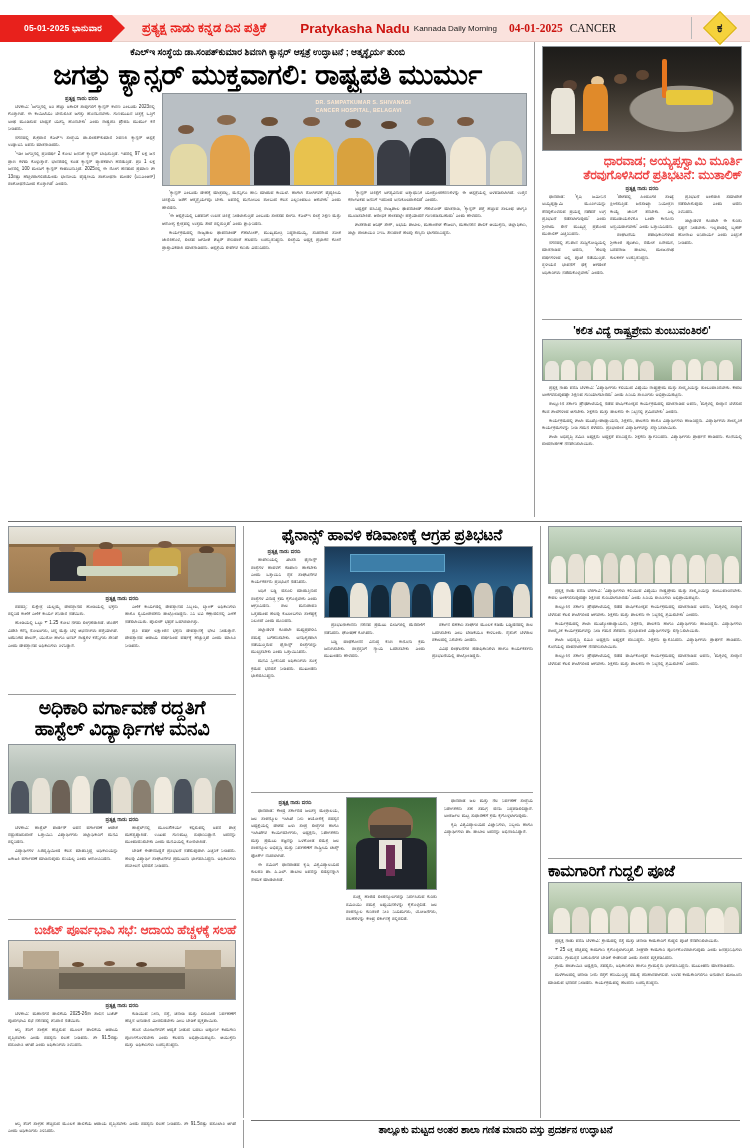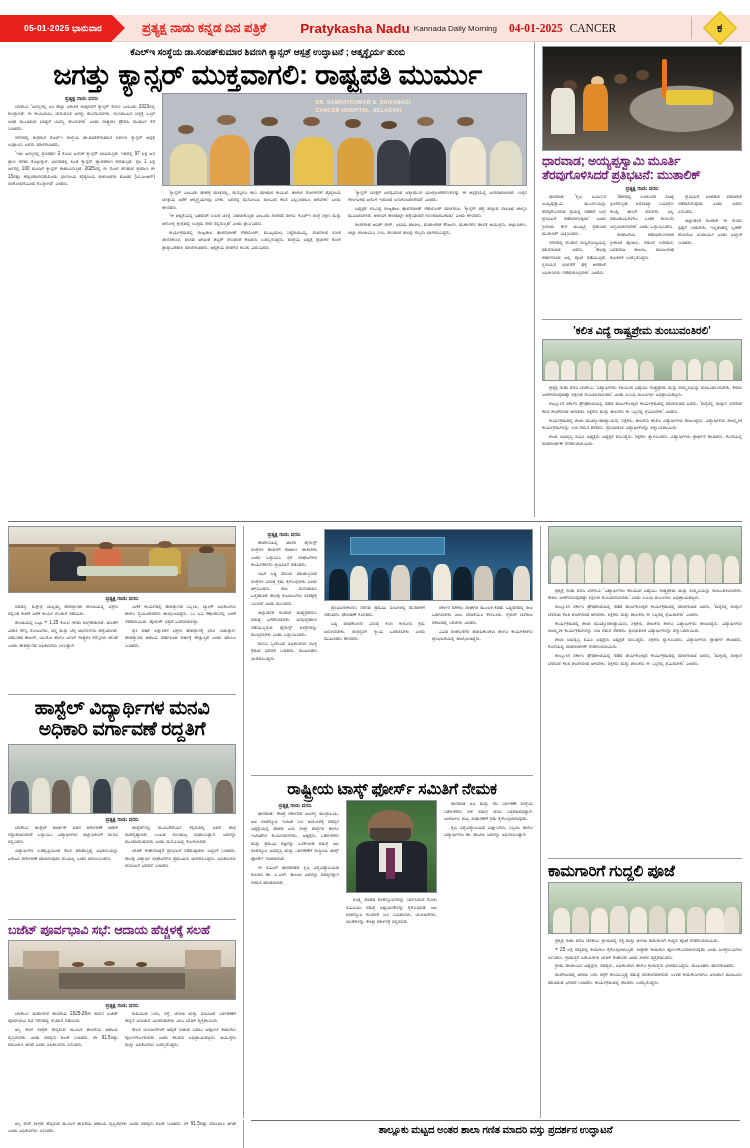--- a/index.html
+++ b/index.html
@@ -118,22 +118,22 @@
   }
   .hl-lg {
     font-size: 19px; font-weight: bold; color: #000;
     text-align: center; line-height: 1.1; letter-spacing: -.3px;
   }
   .hl-md {
     font-size: 15.5px; font-weight: bold; color: #000;
     text-align: center; line-height: 1.12; letter-spacing: -.2px;
   }
   .hl-sm {
-    font-size: 12.5px; font-weight: bold; color: #701a75;
-    text-align: left; line-height: 1.15; letter-spacing: -.2px;
+    font-size: 12.5px; font-weight: bold; color: #ef4444;
+    text-align: right; line-height: 1.15; letter-spacing: -.2px;
   }
   .hl-xs {
     font-size: 10.5px; font-weight: bold; color: #000;
     text-align: center; line-height: 1.15;
   }
   .byline {
     font-size: 5.4px; font-weight: bold; text-align: center;
     color: #333; margin: 2px 0 1px;
   }
 
@@ -373,22 +373,22 @@
         <div class="gap"></div>
         <div style="width:111px;">
             <div class="body-col ind" style="height:88px;">
           <p>ಎಣಿಕೆ ಕಾರ್ಯದಲ್ಲಿ ದೇವಸ್ಥಾನದ ಸಿಬ್ಬಂದಿ, ಬ್ಯಾಂಕ್ ಅಧಿಕಾರಿಗಳು ಹಾಗೂ ಸ್ವಯಂಸೇವಕರು ಪಾಲ್ಗೊಂಡಿದ್ದರು. ಸಿಸಿ ಟಿವಿ ಕಣ್ಗಾವಲಿನಲ್ಲಿ ಎಣಿಕೆ ನಡೆಸಲಾಯಿತು. ಪೊಲೀಸ್ ಭದ್ರತೆ ಒದಗಿಸಲಾಗಿತ್ತು.</p>
               <p>ಪ್ರತಿ ವರ್ಷ ಲಕ್ಷಾಂತರ ಭಕ್ತರು ದೇವಸ್ಥಾನಕ್ಕೆ ಭೇಟಿ ನೀಡುತ್ತಾರೆ. ದೇವಸ್ಥಾನದ ಆದಾಯ ವರ್ಷದಿಂದ ವರ್ಷಕ್ಕೆ ಹೆಚ್ಚುತ್ತಿದೆ ಎಂದು ಮಾಹಿತಿ ನೀಡಿದರು.</p>
             </div>
           </div>
       </div>
 
       <div class="rule-h thin" style="margin:3px 0;"></div>
+      <div class="hl-lg">ಅಧಿಕಾರಿ ವರ್ಗಾವಣೆ ರದ್ದತಿಗೆ</div>
       <div class="hl-lg">ಹಾಸ್ಟೆಲ್ ವಿದ್ಯಾರ್ಥಿಗಳ ಮನವಿ</div>
-      <div class="hl-lg">ಅಧಿಕಾರಿ ವರ್ಗಾವಣೆ ರದ್ದತಿಗೆ</div>
 
       <div class="photo" style="height:70px;margin-top:4px;">
         <div class="ph-grad" style="background:linear-gradient(to bottom,#cfd6cf 0%,#b9c3bb 35%,#a6b0a6 100%)"></div>
         <div class="fig-people">
           <i style="left:1%;width:8%;height:76%;background:#4e5560"></i>
           <i style="left:10%;width:8%;height:82%;background:#e7e2d6"></i>
           <i style="left:19%;width:8%;height:78%;background:#6d6156"></i>
           <i style="left:28%;width:8%;height:86%;background:#efe9dd"></i>
           <i style="left:37%;width:8%;height:80%;background:#39404a"></i>
           <i style="left:46%;width:8%;height:84%;background:#e3ddd0"></i>
@@ -444,20 +444,21 @@
             </div>
           </div>
       </div>
     </div>
 
     <div class="gap"></div>
     <div class="rule-v"></div>
     <div class="gap"></div>
 
     <div style="width:282px;">
+      <div class="hl-md">ಫೈನಾನ್ಸ್ ಹಾವಳಿ ಕಡಿವಾಣಕ್ಕೆ ಆಗ್ರಹ ಪ್ರತಿಭಟನೆ</div>
       <div class="cols" style="margin-top:3px;">
         <div style="width:66px;">
           <div class="byline">ಪ್ರತ್ಯಕ್ಷ ನಾಡು ವರದಿ</div>
           <div class="body-col ind" style="height:232px;">
             <p>ಹಾವೇರಿಯಲ್ಲಿ ಖಾಸಗಿ ಫೈನಾನ್ಸ್ ಸಂಸ್ಥೆಗಳ ಹಾವಳಿಗೆ ಕಡಿವಾಣ ಹಾಕಬೇಕು ಎಂದು ಒತ್ತಾಯಿಸಿ ರೈತ ಸಂಘಟನೆಗಳ ಕಾರ್ಯಕರ್ತರು ಪ್ರತಿಭಟನೆ ನಡೆಸಿದರು.</p>
             <p>ಅಧಿಕ ಬಡ್ಡಿ ವಸೂಲಿ ಮಾಡುತ್ತಿರುವ ಸಂಸ್ಥೆಗಳ ವಿರುದ್ಧ ಕ್ರಮ ಕೈಗೊಳ್ಳಬೇಕು ಎಂದು ಆಗ್ರಹಿಸಿದರು. ಸಾಲ ಮರುಪಾವತಿ ಒತ್ತಡದಿಂದ ಹಲವು ಕುಟುಂಬಗಳು ಸಂಕಷ್ಟಕ್ಕೆ ಸಿಲುಕಿವೆ ಎಂದು ದೂರಿದರು.</p>
             <p>ಜಿಲ್ಲಾಡಳಿತ ಕೂಡಲೇ ಮಧ್ಯಪ್ರವೇಶಿಸಿ ಸಮಸ್ಯೆ ಬಗೆಹರಿಸಬೇಕು. ಅನಧಿಕೃತವಾಗಿ ನಡೆಯುತ್ತಿರುವ ಫೈನಾನ್ಸ್ ಸಂಸ್ಥೆಗಳನ್ನು ಮುಚ್ಚಿಸಬೇಕು ಎಂದು ಒತ್ತಾಯಿಸಿದರು.</p>
             <p>ಮನವಿ ಸ್ವೀಕರಿಸಿದ ಅಧಿಕಾರಿಗಳು ಸೂಕ್ತ ಕ್ರಮದ ಭರವಸೆ ನೀಡಿದರು. ಮುಖಂಡರು ಭಾಗವಹಿಸಿದ್ದರು.</p>
           </div>
         </div>
@@ -491,21 +492,20 @@
                 <div class="body-col ind" style="height:156px;">
               <p>ಸರ್ಕಾರ ಸಹಕಾರಿ ಸಂಘಗಳ ಮೂಲಕ ಕಡಿಮೆ ಬಡ್ಡಿದರದಲ್ಲಿ ಸಾಲ ಒದಗಿಸಬೇಕು ಎಂಬ ಬೇಡಿಕೆಯೂ ಕೇಳಿಬಂತು. ರೈತರಿಗೆ ಬೆಳೆಸಾಲ ಸಕಾಲದಲ್ಲಿ ಸಿಗಬೇಕು ಎಂದರು.</p>
                   <p>ವಿವಿಧ ಸಂಘಟನೆಗಳ ಪದಾಧಿಕಾರಿಗಳು ಹಾಗೂ ಕಾರ್ಯಕರ್ತರು ಪ್ರತಿಭಟನೆಯಲ್ಲಿ ಪಾಲ್ಗೊಂಡಿದ್ದರು.</p>
                 </div>
               </div>
           </div>
         </div>
       </div>
 
       <div class="rule-h thin" style="margin:4px 0;"></div>
-      <div class="hl-md">ರಾಷ್ಟ್ರೀಯ ಟಾಸ್ಕ್ ಫೋರ್ಸ್ ಸಮಿತಿಗೆ ನೇಮಕ</div>
       <div class="cols" style="margin-top:3px;">
         <div style="width:88px;">
           <div class="byline">ಪ್ರತ್ಯಕ್ಷ ನಾಡು ವರದಿ</div>
           <div class="body-col ind" style="height:200px;">
             <p>ಧಾರವಾಡ: ಕೇಂದ್ರ ಸರ್ಕಾರದ ಜಲಶಕ್ತಿ ಮಂತ್ರಾಲಯ, ಜಲ ಸಂಪನ್ಮೂಲ ಇಲಾಖೆ ನೀರಿ ಆಯೋಗಕ್ಕೆ ಸದಸ್ಯರ ಅಧ್ಯಕ್ಷೆಯಲ್ಲಿ ದೇಶದ ಏಳು ಸಂಪ್ರ ಸಂಸ್ಥೆಗಳ ಹಾಗೂ ಇಲಾಖೆಗಳ ಕಾರ್ಯದರ್ಶಿಗಳು, ಅಧ್ಯಕ್ಷರು, ನಿರ್ದೇಶಕರು ಮತ್ತು ಪ್ರಮುಖ ತಜ್ಞರನ್ನು ಒಳಗೊಂಡ ಸಮಗ್ರ ಜಲ ಸಂಪನ್ಮೂಲ ಅಭಿವೃದ್ಧಿ ಮತ್ತು ನಿರ್ವಹಣೆಗೆ ರಾಷ್ಟ್ರೀಯ ಟಾಸ್ಕ್ ಫೋರ್ಸ್ ರಚಿಸಲಾಗಿದೆ.</p>
             <p>ಈ ಸಮಿತಿಗೆ ಧಾರವಾಡದ ಕೃಷಿ ವಿಶ್ವವಿದ್ಯಾಲಯದ ಕುಲಪತಿ ಡಾ. ಪಿ.ಎಲ್. ಪಾಟೀಲ ಅವರನ್ನು ಸದಸ್ಯರನ್ನಾಗಿ ನೇಮಕ ಮಾಡಲಾಗಿದೆ.</p>
           </div>
         </div>
         <div class="gap"></div>
         <div style="width:91px;">

